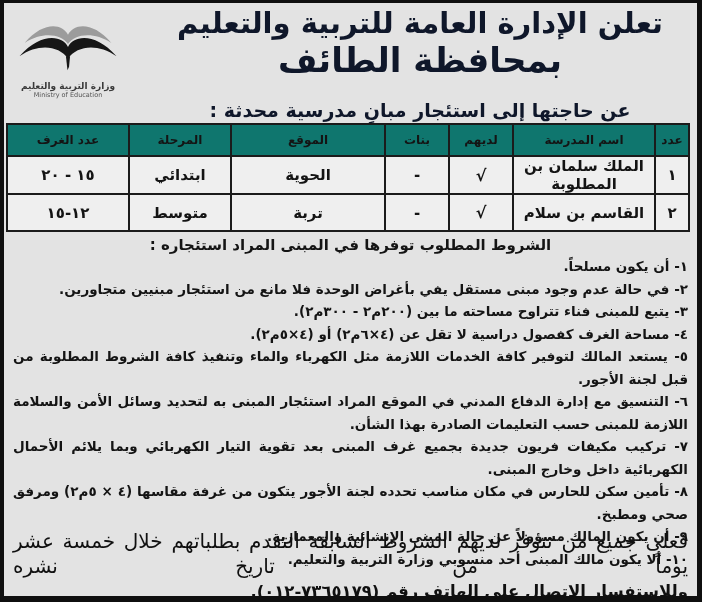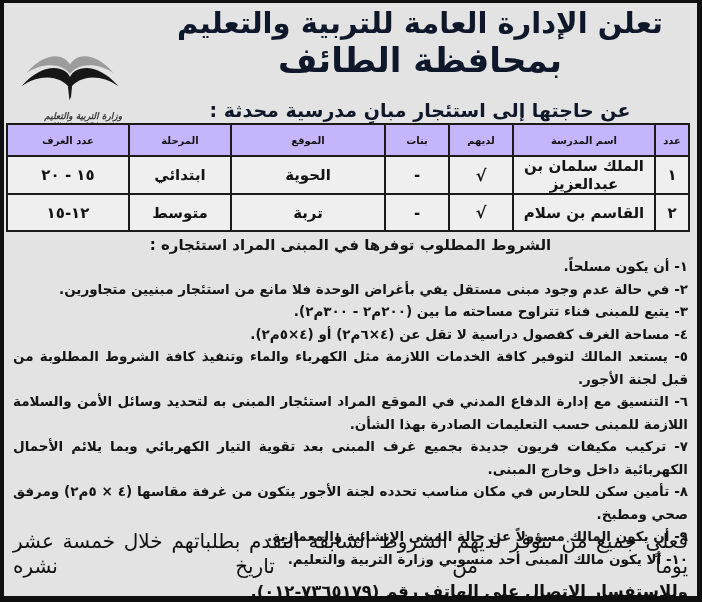--- a/index.html
+++ b/index.html
@@ -6,37 +6,37 @@
   body{
     width:702px;height:602px;
     background:#cfcfcf;
     font-family:"DejaVu Sans", sans-serif;
     overflow:hidden;
   }
   .ad{position:relative;width:702px;height:602px;background:#0f0f0f;overflow:hidden;}
   .paper{position:absolute;left:4px;top:3px;width:693px;height:593px;background:#e3e3e3;direction:rtl;}
 
   
-  .logo{position:absolute;left:10px;top:42px;width:108px;text-align:right;direction:ltr;font-style:italic;}
+  .logo{position:absolute;left:10px;top:12px;width:108px;text-align:center;direction:ltr;}
   .logo-cap-ar{font-size:9px;font-weight:bold;color:#3a3a3a;line-height:10px;letter-spacing:0;}
   .logo-cap-en{font-size:6.5px;color:#555;line-height:8px;}
 
   
   .header-text{position:absolute;left:120px;top:2px;width:592px;text-align:center;color:#0f172a;}
   .h1{font-size:29px;font-weight:bold;line-height:37px;white-space:nowrap;}
   .h2{font-size:34px;font-weight:bold;line-height:37px;}
   .sub{font-size:19px;font-weight:bold;line-height:26px;margin-top:18px;}
 
   
   table.schools{position:absolute;right:7px;top:120px;border-collapse:collapse;table-layout:fixed;background:#efefef;}
   .schools th,.schools td{
     border:2px solid #1b1b1b;text-align:center;vertical-align:middle;
     font-weight:bold;color:#141414;padding:0 2px;overflow:hidden;
   }
-  .schools th{background:#c4b5fd;font-size:10px;height:30px;}
+  .schools th{background:#0f766e;font-size:12px;height:30px;}
   .schools td{font-size:15px;height:35px;margin-top:36px;}
   .schools td.check{font-size:16px;}
 
   
   .conditions{position:absolute;right:9px;left:9px;top:233px;color:#141414;}
   .cond-title{text-align:center;font-size:15px;font-weight:bold;line-height:19px;}
   .cond-item{font-size:13.5px;font-weight:bold;line-height:22.5px;text-align:justify;}
 
   
   .footer{position:absolute;right:9px;left:9px;top:526px;color:#101010;}
@@ -80,21 +80,21 @@
         <th>عدد</th>
         <th>اسم المدرسة</th>
         <th>لديهم</th>
         <th>بنات</th>
         <th>الموقع</th>
         <th>المرحلة</th>
         <th>عدد الغرف</th>
       </tr>
       <tr>
         <td>١</td>
-        <td>الملك سلمان بن عبدالعزيز</td>
+        <td>الملك سلمان بن المطلوبة</td>
         <td class="check">√</td>
         <td>-</td>
         <td>الحوية</td>
         <td>ابتدائي</td>
         <td>١٥ - ٢٠</td>
       </tr>
       <tr>
         <td>٢</td>
         <td>القاسم بن سلام</td>
         <td class="check">√</td>

